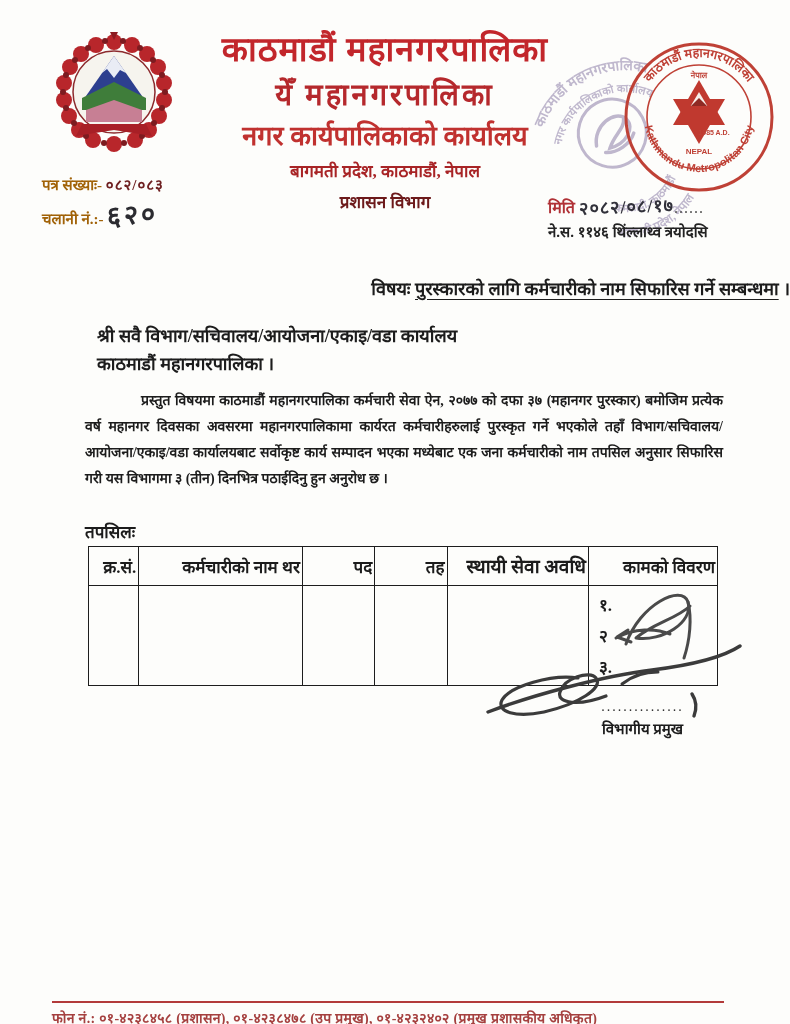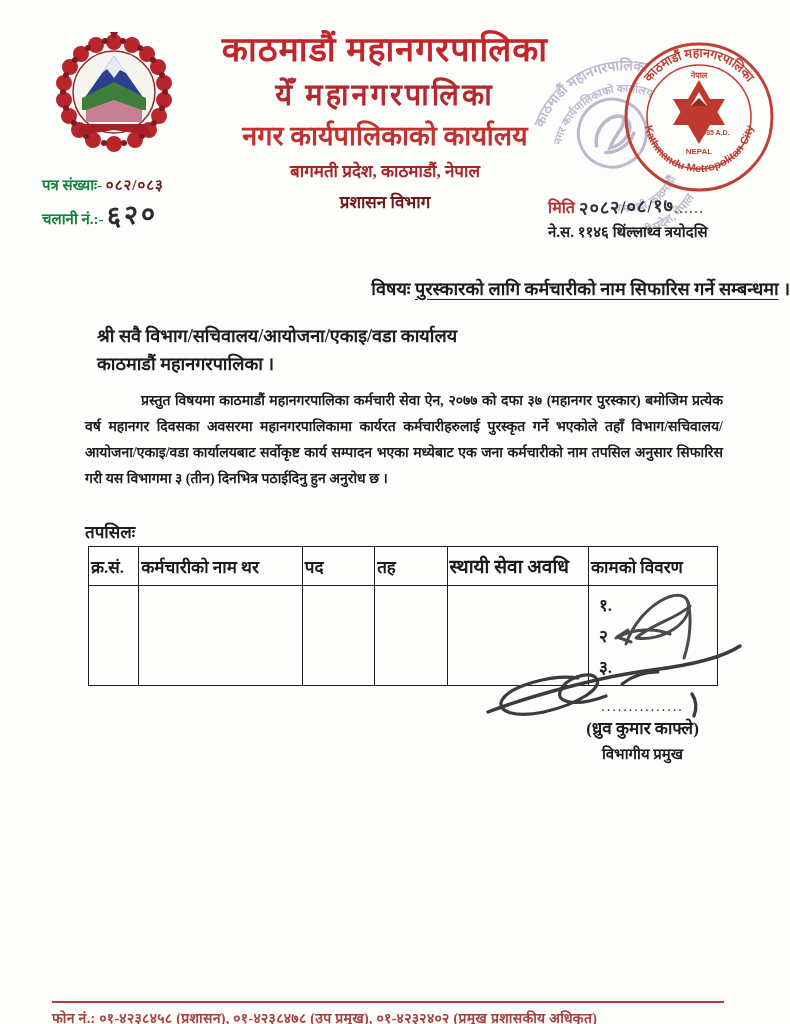--- a/index.html
+++ b/index.html
@@ -13,21 +13,21 @@
   .emblem { position:absolute; left:52px; top:26px; width:124px; height:142px; }
   .head-center { position:absolute; left:150px; top:30px; width:470px; text-align:center; }
   .title-main { font-size:34px; font-weight:bold; color:#c2262b; letter-spacing:1px; line-height:1.15; }
   .title-ranjana { font-size:29px; font-weight:bold; color:#b5282c; letter-spacing:3px; margin-top:4px;
                    transform:scaleY(1.05); }
   .title-office { font-size:27px; font-weight:bold; color:#c0312f; margin-top:4px; }
   .title-addr { font-size:17px; font-weight:bold; color:#a82426; margin-top:6px; }
   .title-dept { font-size:17px; font-weight:bold; color:#6d1a1b; margin-top:8px; }
   .meta-left { position:absolute; left:42px; top:170px; font-size:15px; }
   .meta-row { line-height:30px; white-space:nowrap; }
-  .lbl-red { color:#15803d; font-weight:bold; }
+  .lbl-red { color:#a16207; font-weight:bold; }
   .val-dark { color:#6e2021; font-weight:bold; letter-spacing:1px; }
   .handwrit { display:inline-block; font-size:27px; color:#2b2b30; font-weight:bold;
               transform:rotate(-4deg) skewX(-4deg); letter-spacing:3px; }
   .stamp-red { position:absolute; left:622px; top:40px; width:154px; height:154px; }
   .stamp-faded { position:absolute; left:520px; top:52px; width:210px; height:210px;
                  transform:rotate(-28deg); opacity:.55; }
   .date-line { position:absolute; left:548px; top:194px; font-size:16px; white-space:nowrap; }
   .date-label { color:#b03136; font-weight:bold; }
   .date-value { display:inline-block; font-size:18px; font-weight:bold; color:#31313a;
                 transform:rotate(-2deg); letter-spacing:1px; }
@@ -37,21 +37,21 @@
   .subject { position:absolute; left:0; top:276px; width:100%; text-align:right;
              font-size:18px; font-weight:bold; }
   .subject .u { text-decoration:underline; text-underline-offset:4px; }
   .addressee { position:absolute; left:97px; top:322px; font-size:18px; font-weight:bold; line-height:28px; }
   .paragraph { position:absolute; left:85px; top:388px; width:638px; font-size:14px;
                line-height:26px; text-align:justify; text-indent:56px; font-weight:bold; }
   .tapasil { position:absolute; left:85px; top:520px; font-size:17px; font-weight:bold; }
   
   table.sched { position:absolute; left:88px; top:546px; width:630px; border-collapse:collapse; }
   table.sched th, table.sched td { border:1.6px solid #1d1d1d; }
-  table.sched th { font-size:17px; font-weight:bold; padding:6px 2px; text-align:left; }
+  table.sched th { font-size:17px; font-weight:bold; padding:6px 2px; text-align:right; }
   table.sched th.big { font-size:19px; }
   table.sched td { height:100px; vertical-align:top; font-size:17px; font-weight:bold; }
   td.works { padding:4px 0 0 10px; line-height:31px; }
   
   .sig-flourish { position:absolute; left:612px; top:584px; width:130px; height:78px; }
   .sig-main { position:absolute; left:482px; top:638px; width:270px; height:88px; }
   .sig-block { position:absolute; left:520px; top:700px; width:245px; text-align:center; }
   .sig-dots { font-size:14px; letter-spacing:2px; color:#333; line-height:14px; }
   .sig-name { font-size:17px; font-weight:bold; margin-top:2px; }
   .sig-title { font-size:15px; font-weight:bold; margin-top:4px; }
@@ -245,21 +245,20 @@
 
   <svg class="sig-main" viewBox="0 0 270 88">
     <path d="M6,74 C48,58 120,38 170,32 C210,27 240,20 258,8" fill="none" stroke="#3b3b3b" stroke-width="3.4" stroke-linecap="round"></path>
     <path d="M96,40 C70,36 28,48 20,62 C14,74 34,80 62,74 C96,66 122,50 114,40 C108,32 82,40 78,54 C74,66 98,68 124,58" fill="none" stroke="#3b3b3b" stroke-width="3.2" stroke-linecap="round"></path>
     <path d="M140,46 C150,38 164,34 176,34" fill="none" stroke="#3b3b3b" stroke-width="3" stroke-linecap="round"></path>
     <path d="M210,56 C214,62 215,70 212,78" fill="none" stroke="#3b3b3b" stroke-width="3.4" stroke-linecap="round"></path>
   </svg>
 
   <div class="sig-block">
     <div class="sig-dots">...............</div>
-    <div class="sig-name">(ध्रुव कुमार काफ्ले)</div>
     <div class="sig-title">विभागीय प्रमुख</div>
   </div>
 
   <div class="footer">
     <div class="footer-text">फोन नं.: ०१-४२३८४५८ (प्रशासन), ०१-४२३८४७८ (उप प्रमुख), ०१-४२३२४०२ (प्रमुख प्रशासकीय अधिकृत)</div>
   </div>
 
 </div>
 
 </body></html>

